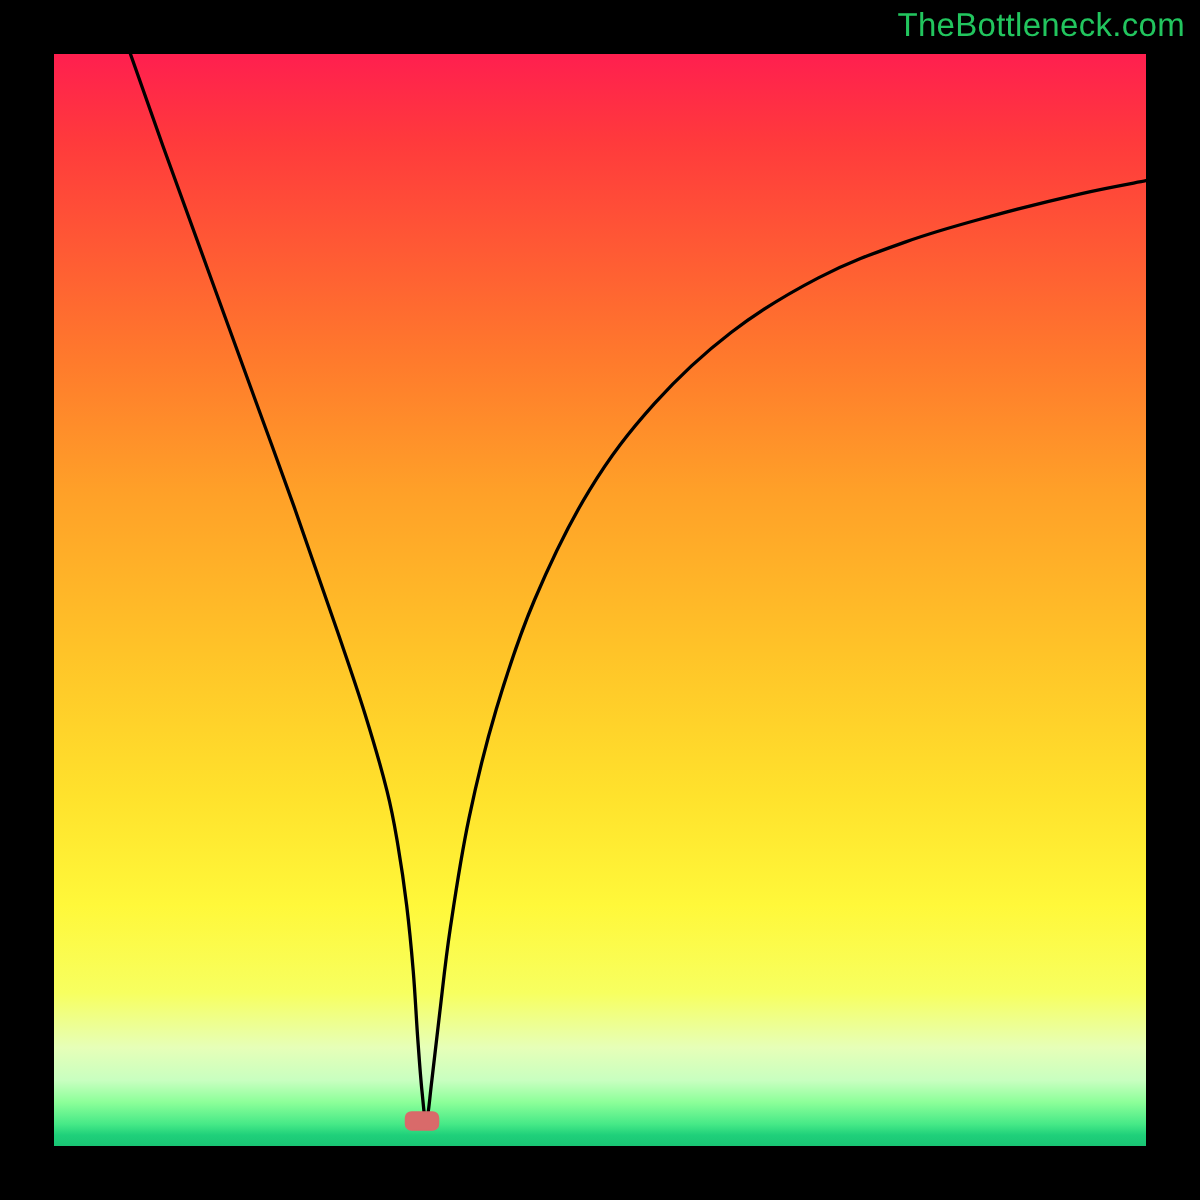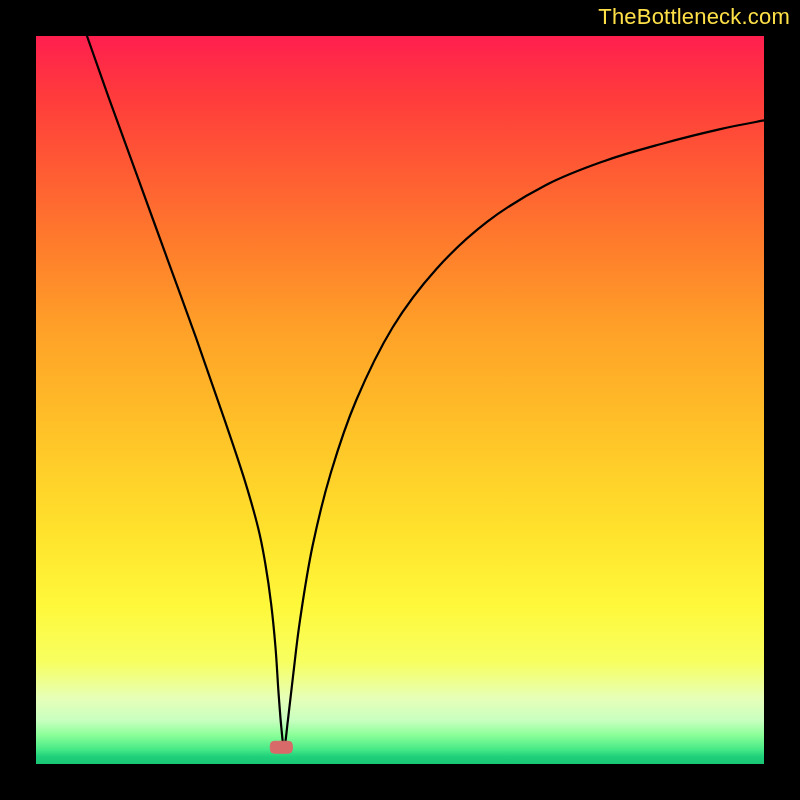--- a/index.html
+++ b/index.html
@@ -59,21 +59,21 @@
   .marker rect {
     fill: #d96a6a;
     stroke: #d96a6a;
     rx: 4;
     ry: 4;
   }
   .watermark {
     position: absolute;
     top: 4px;
     right: 10px;
-    color: #fde047;
+    color: #22c55e;
     font-size: 22px;
     font-weight: 500;
     letter-spacing: 0.2px;
     user-select: none;
   }
 </style>
 </head>
 <body>
 
 <div class="frame">

